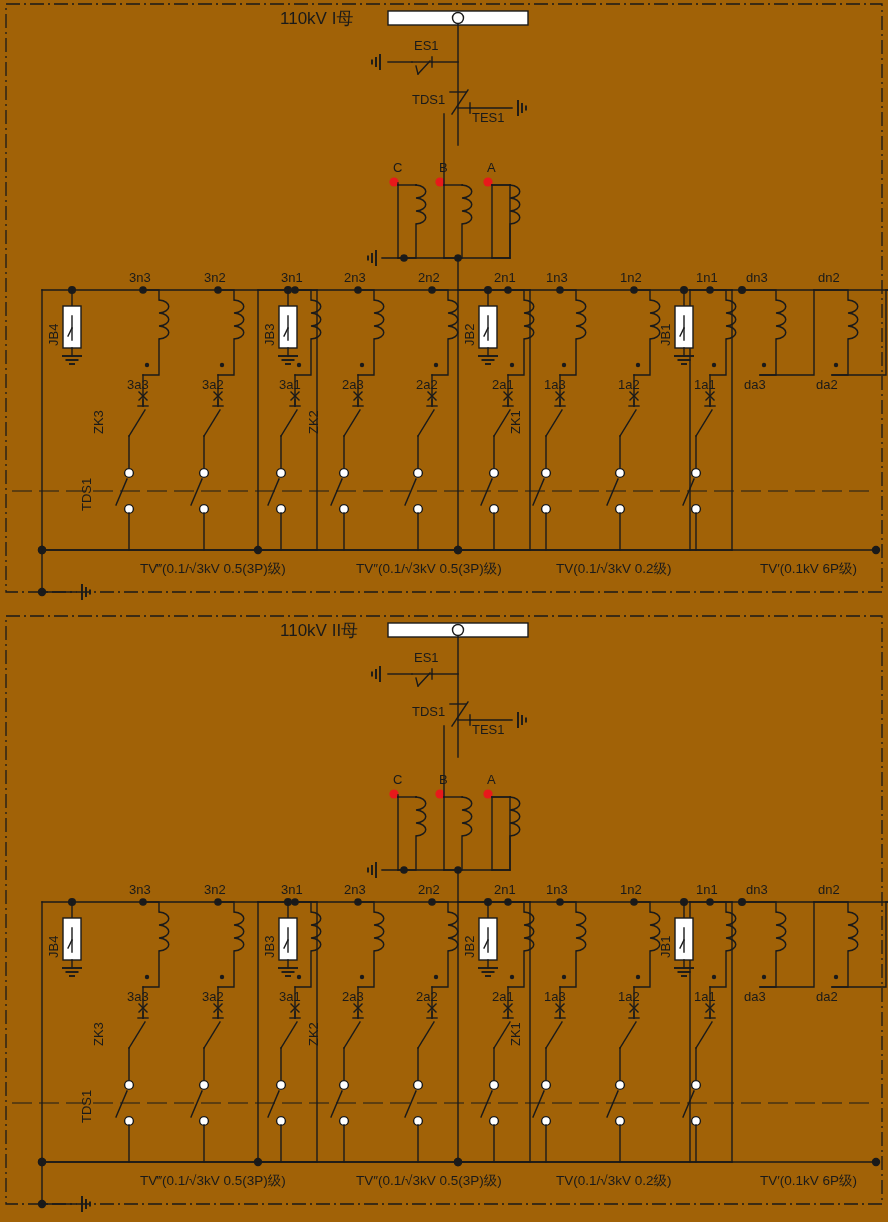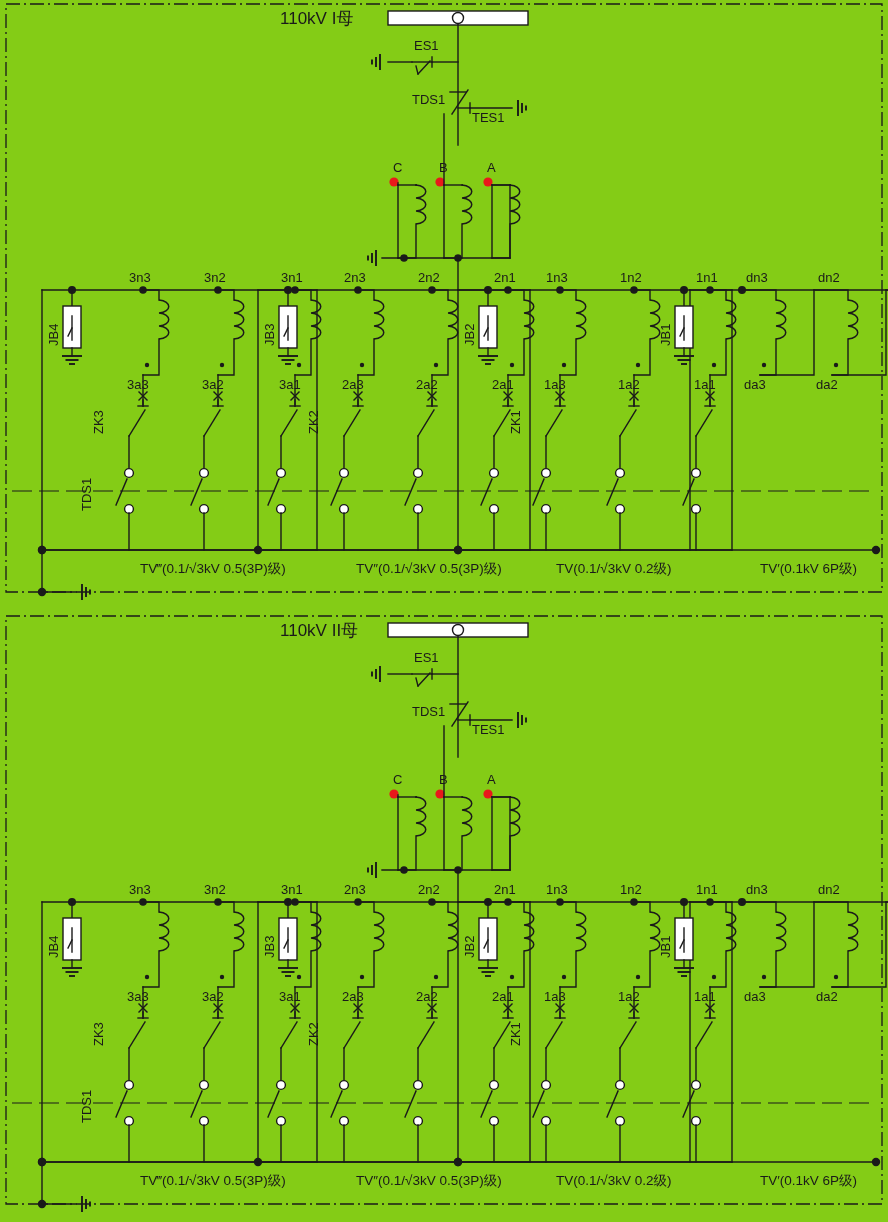--- a/index.html
+++ b/index.html
@@ -1,17 +1,17 @@
 <!DOCTYPE html>
 <html><head>
 <meta charset="utf-8">
 <style>
   html,body{margin:0;padding:0;background:#ffffff;}
   body{width:888px;height:1222px;font-family:"Liberation Sans",sans-serif;}
-  #stage{position:relative;width:888px;height:1222px;overflow:hidden;background:#84cc16;}
+  #stage{position:relative;width:888px;height:1222px;overflow:hidden;background:#a16207;}
   svg{display:block;}
   text{font-family:"Liberation Sans",sans-serif;fill:#1a1a1a;}
   .lbl{font-size:13px;}
   .cap{font-size:13.5px;}
   .bus-title{font-size:17px;}
   .wire{stroke:#1a1a1a;stroke-width:1.4;fill:none;stroke-linecap:square;}
   .wire-th{stroke:#1a1a1a;stroke-width:1.9;fill:none;}
   .frame{stroke:#1a1a1a;stroke-width:1.3;fill:none;stroke-dasharray:14 4 2 4;}
   .dashrail{stroke:#1a1a1a;stroke-width:1.2;fill:none;stroke-dasharray:20 7;}
   .dot{fill:#1a1a1a;}

